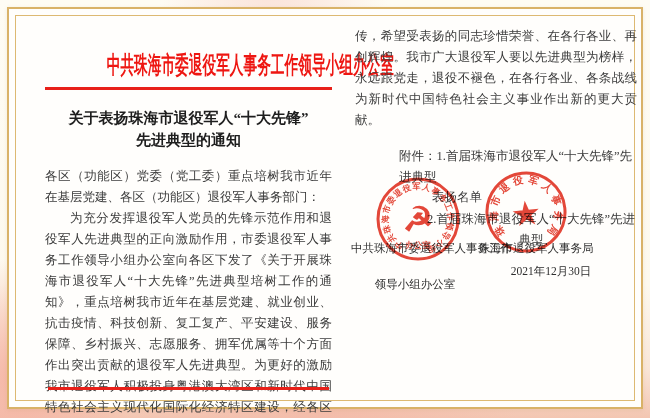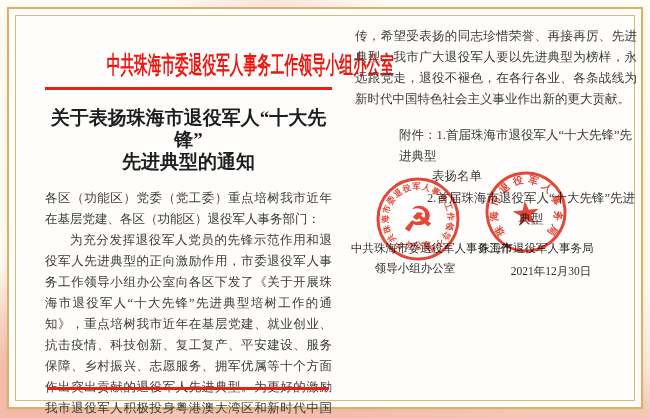--- a/index.html
+++ b/index.html
@@ -30,36 +30,36 @@
 
   .doc-header{
     color:#ee1611;font-weight:bold;font-size:24px;line-height:30px;
     white-space:nowrap;text-align:center;
     transform:scaleX(0.57);transform-origin:50% 50%;
     letter-spacing:0px;margin-top:14px;
   }
   .red-rule{height:3px;background:#e82019;margin-top:7px;}
   .doc-title{
     margin-top:17px;text-align:center;font-weight:bold;color:#1e1e1e;
-    font-size:19px;line-height:22px;
+    font-size:15px;line-height:22px;
   }
   .body-text{text-align:justify;word-break:break-all;}
   .para{margin:0;}
   .left-body{margin-top:15px;}
   .indent{text-indent:2em;}
   .left-rule-bottom{position:absolute;left:32px;top:371px;width:281px;height:3px;background:#e82019;}
 
   .attachments{margin-top:15px;}
   .att-line1{margin-left:44px;}
   .att-cont{margin-left:77px;font-family:Liberation Mono, monospace;}
   .att-line2{margin-left:70px;text-align:center;}
 
   .sig-text{position:absolute;text-align:center;font-size:11.5px;color:#2e2e2e;white-space:nowrap;}
   .sig-org1a{left:-4px;top:212px;width:128px;}
-  .sig-org1b{left:-4px;top:232px;width:128px;}
+  .sig-org1b{left:-4px;top:248px;width:128px;}
   .sig-org2{left:122px;top:212px;width:118px;}
   .sig-date{left:137px;top:235px;width:118px;}
 
   .seal{position:absolute;opacity:.88;mix-blend-mode:multiply;}
   .seal-party{left:19px;top:149px;width:88px;height:88px;}
   .seal-bureau{left:128px;top:143px;width:86px;height:86px;transform:rotate(-6deg);}
   .seal text{fill:#df2d1d;font-weight:bold;}
 </style>
 </head>
 <body>
@@ -78,21 +78,21 @@
       </div>
       <div class="body-text left-body">
         <p class="para">各区（功能区）党委（党工委）重点培树我市近年在基层党建、各区（功能区）退役军人事务部门：</p>
         <p class="para indent">为充分发挥退役军人党员的先锋示范作用和退役军人先进典型的正向激励作用，市委退役军人事务工作领导小组办公室向各区下发了《关于开展珠海市退役军人“十大先锋”先进典型培树工作的通知》，重点培树我市近年在基层党建、就业创业、抗击疫情、科技创新、复工复产、平安建设、服务保障、乡村振兴、志愿服务、拥军优属等十个方面作出突出贡献的退役军人先进典型。为更好的激励我市退役军人积极投身粤港澳大湾区和新时代中国特色社会主义现代化国际化经济特区建设，经各区推荐和市委退役军人事务工作领导小组办公室的遴选，从各区推荐的退役军人先进典型培树对象中选取了刘清伟、苏震、黄英明、李玲、郑正、罗勇、李增旺、邹兴伦、曾凡君、陈坚球等10名同志作为第一批珠海市退役军人“十大先锋”先进典型培树对象，并予以表扬。</p>
 
       </div>
     </div>
     <div class="left-rule-bottom"></div>
 
     <div class="page right-page">
-      <p class="para body-text">传，希望受表扬的同志珍惜荣誉、再接再厉、先进典型。我市广大退役军人要以先进典型为榜样，永远跟党走，退役不褪色，在各行各业、各条战线为新时代中国特色社会主义事业作出新的更大贡献。</p>
+      <p class="para body-text">传，希望受表扬的同志珍惜荣誉、在各行各业、再创辉煌。我市广大退役军人要以先进典型为榜样，永远跟党走，退役不褪色，在各行各业、各条战线为新时代中国特色社会主义事业作出新的更大贡献。</p>
 
       <div class="attachments">
         <div class="att-line1">附件：1.首届珠海市退役军人“十大先锋”先进典型</div>
         <div class="att-cont">表扬名单</div>
         <div class="att-line2">2.首届珠海市退役军人“十大先锋”先进典型</div>
       </div>
 
       <div class="sig-text sig-org1a">中共珠海市委退役军人事务工作</div>
       <div class="sig-text sig-org1b">领导小组办公室</div>
       <div class="sig-text sig-org2">珠海市退役军人事务局</div>

